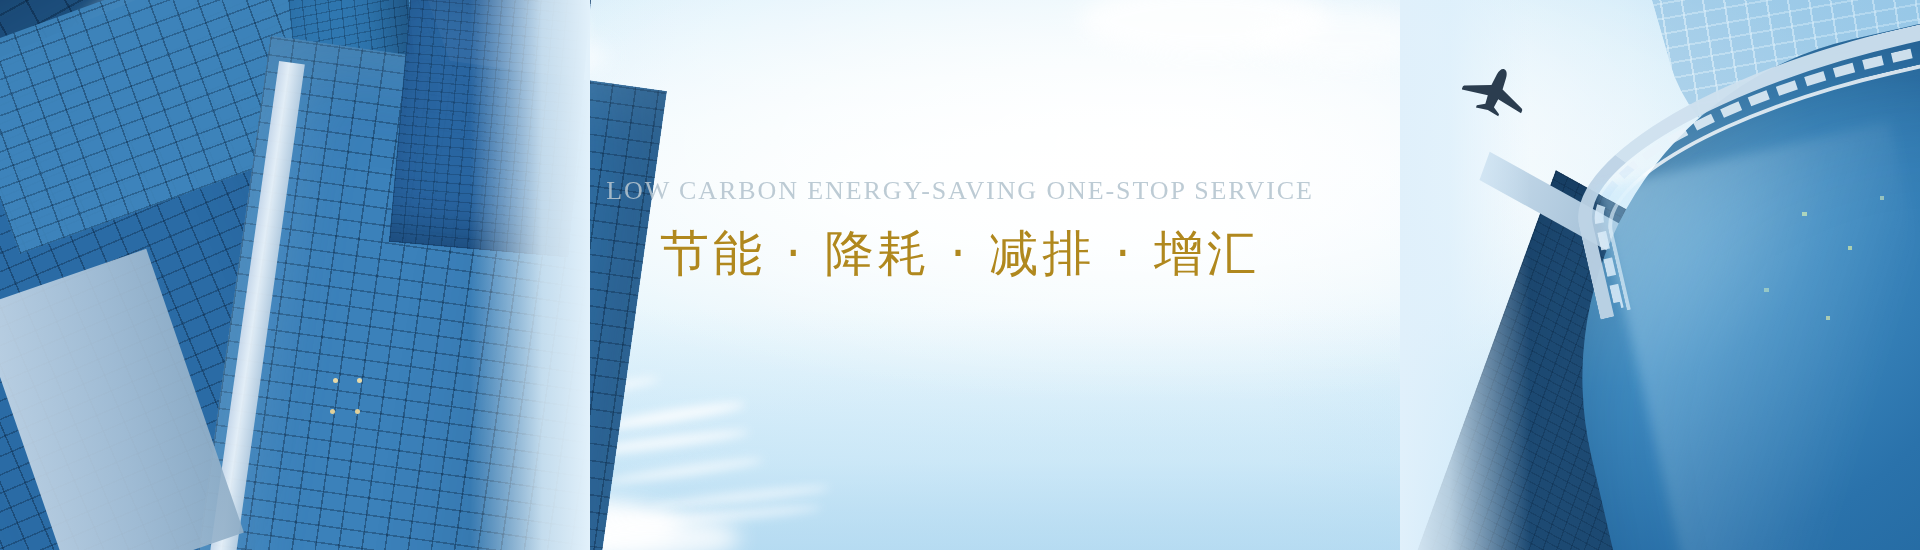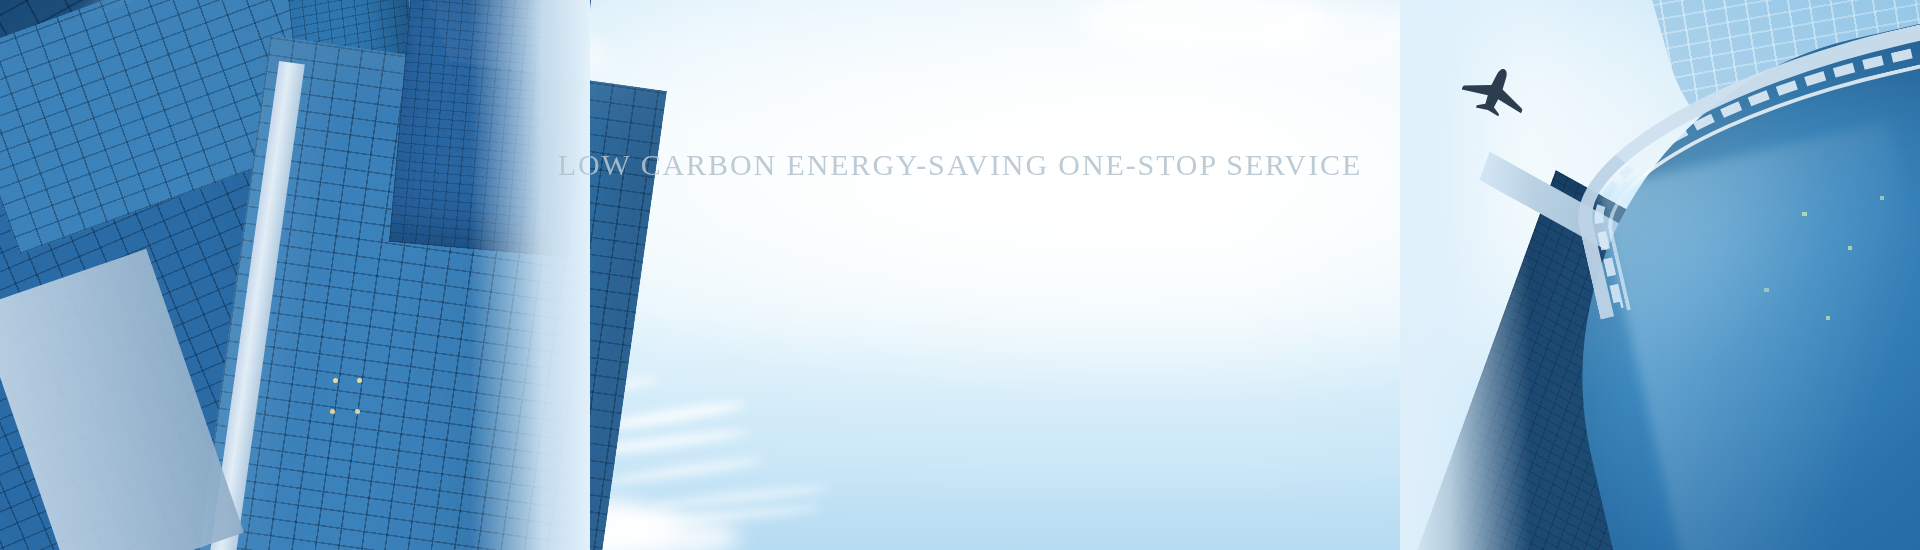--- a/index.html
+++ b/index.html
@@ -68,26 +68,27 @@
   .textwrap{
     position:absolute;
     left:0; right:0;
     top:150px;
     text-align:center;
     z-index:40;
     pointer-events:none;
   }
   .eyebrow{
     font-family:"Liberation Serif","DejaVu Serif",serif;
-    font-size:30px;
+    font-size:26px;
     letter-spacing:1.9px;
     color:#b4c4cf;
     opacity:.88;
     line-height:1;
     white-space:nowrap;
+    margin-top:28px;
   }
   .subline{
     margin-top:24px;
     font-family:"DejaVu Sans","Liberation Sans",sans-serif;
     font-size:49px;
     line-height:1.08;
     color:#b0881e;
     letter-spacing:4px;
     white-space:nowrap;
     text-shadow:0 1px 2px rgba(255,255,255,.55);
@@ -272,15 +273,16 @@
       <g fill="#2b3d4f" transform="rotate(22 35 28)">
         <path d="M34 6 C36.6 6 38.4 9 38.9 13.5 L40 25.5 L64.5 35.8 C65.6 36.3 66 37 66 38 L66 40.6 L39.6 36.2
                  L38.6 45.2 L46 49.8 L46 52 L34 50 L22 52 L22 49.8 L29.4 45.2 L28.4 36.2 L2 40.6 L2 38
                  C2 37 2.4 36.3 3.5 35.8 L28 25.5 L29.1 13.5 C29.6 9 31.4 6 34 6 Z"></path>
       </g>
     </svg>
   </div>
 
   <div class="textwrap">
     <div class="eyebrow">LOW CARBON ENERGY-SAVING ONE-STOP SERVICE</div>
+    <div class="subline">节能 · 降耗 · 减排 · 增汇</div>
   </div>
 
 </div>
 
 </body></html>

